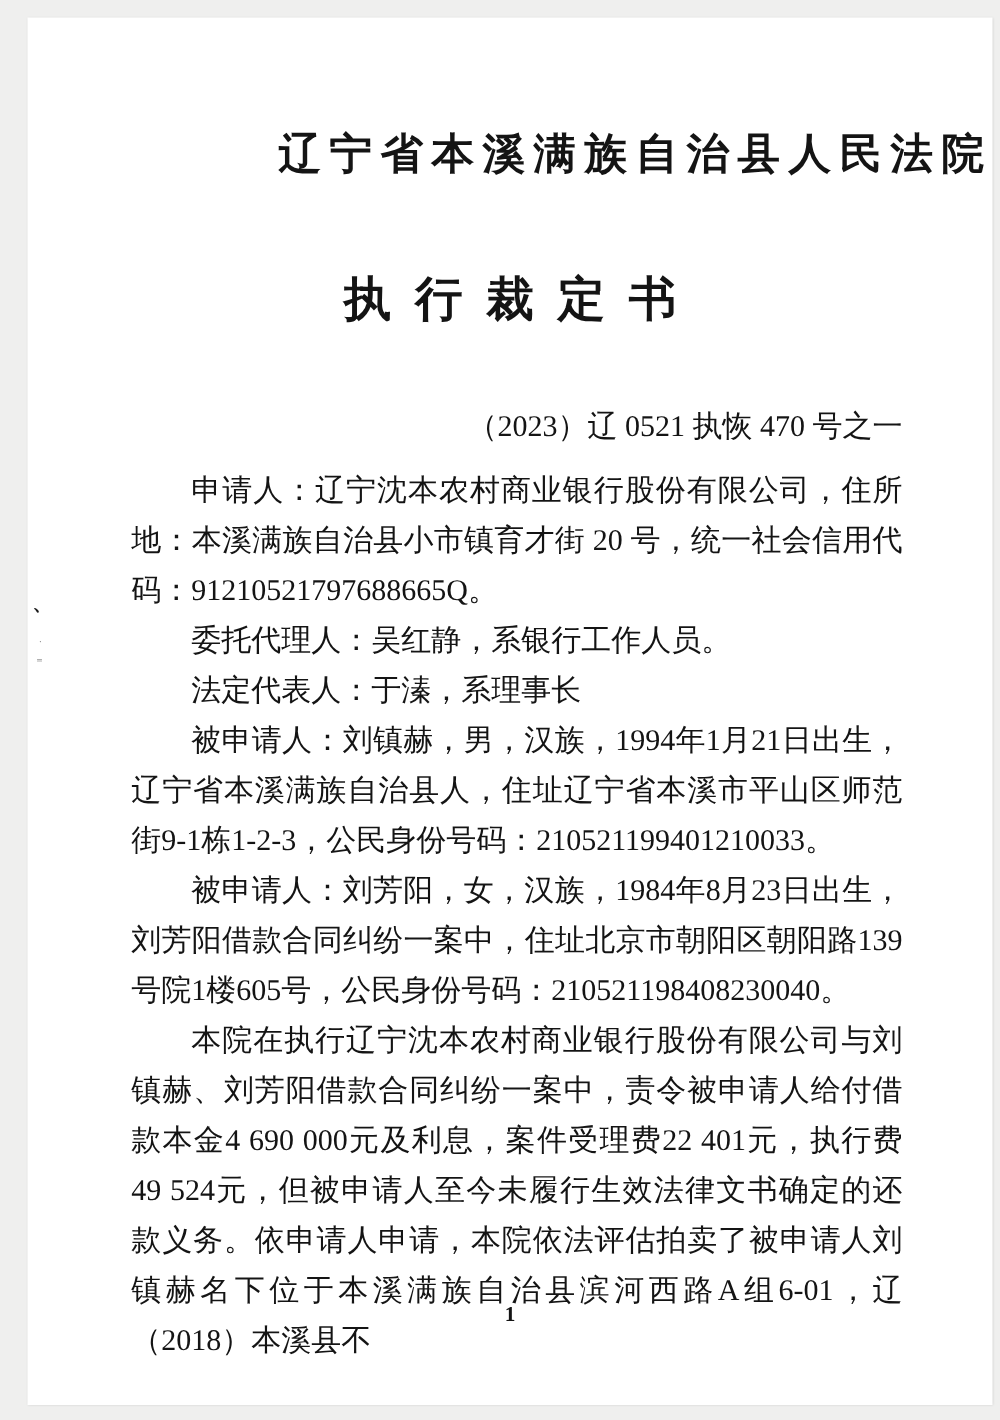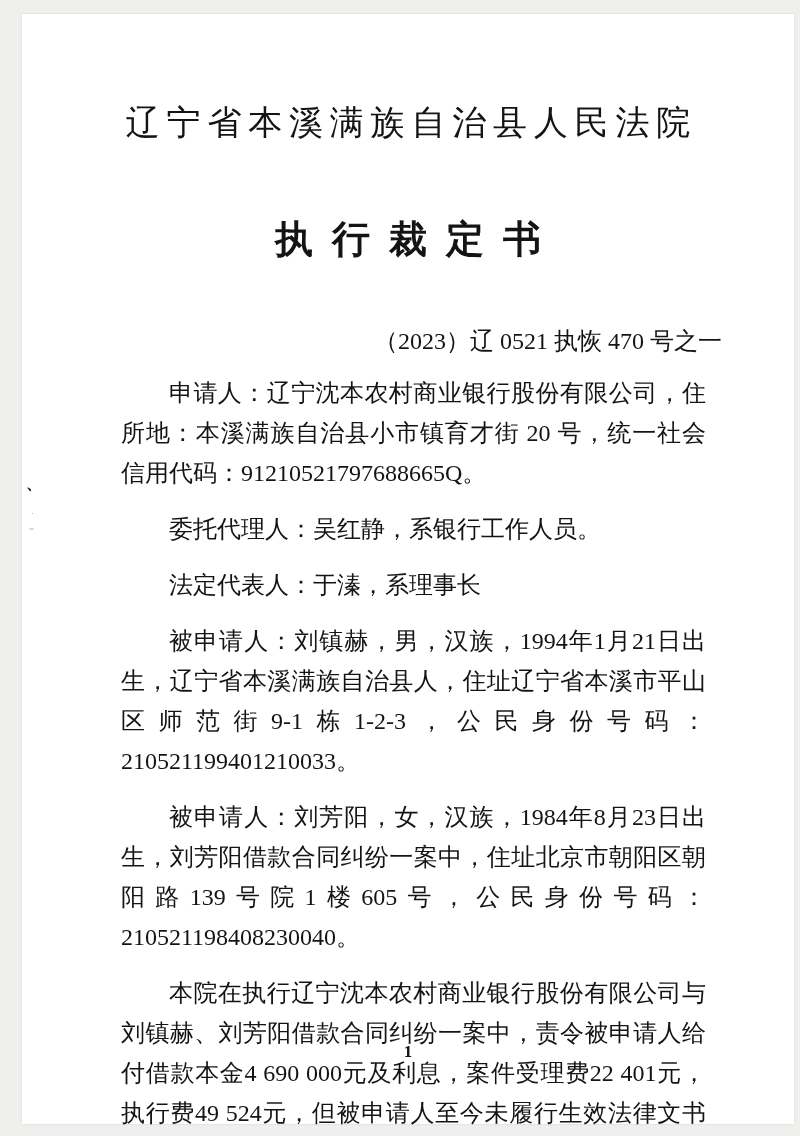--- a/index.html
+++ b/index.html
@@ -16,23 +16,23 @@
     left: 22px;
     top: 14px;
     width: 772px;
     height: 1110px;
     background: #ffffff;
     box-shadow: 0 0 2px rgba(0,0,0,0.12);
     color: #141414;
   }
   .court-name {
     margin: 86px 0 0 0;
-    text-align: center;
+    text-align: right;
     font-size: 34px;
-    font-weight: normal;
+    font-weight: bold;
     letter-spacing: 0.2em;
     padding-left: 0.2em; 
     white-space: nowrap;
   }
   .doc-title {
     margin: 68px 0 5px 0;
     text-align: center;
     font-size: 38px;
     font-weight: bold;
     letter-spacing: 0.5em;
@@ -46,21 +46,21 @@
     font-weight: 500;
   }
   .doc-body {
     margin: 10px 72px 0 83px;
     font-size: 24px;
     line-height: 40px;
     text-align: justify;
     text-justify: inter-ideograph;
   }
   .doc-body p {
-    margin: 16px;
+    margin: 0;
     text-indent: 2em;
   }
   .page-number {
     position: absolute;
     left: 0;
     right: 0;
     top: 1028px;
     text-align: center;
     font-size: 17px;
     font-weight: bold;

